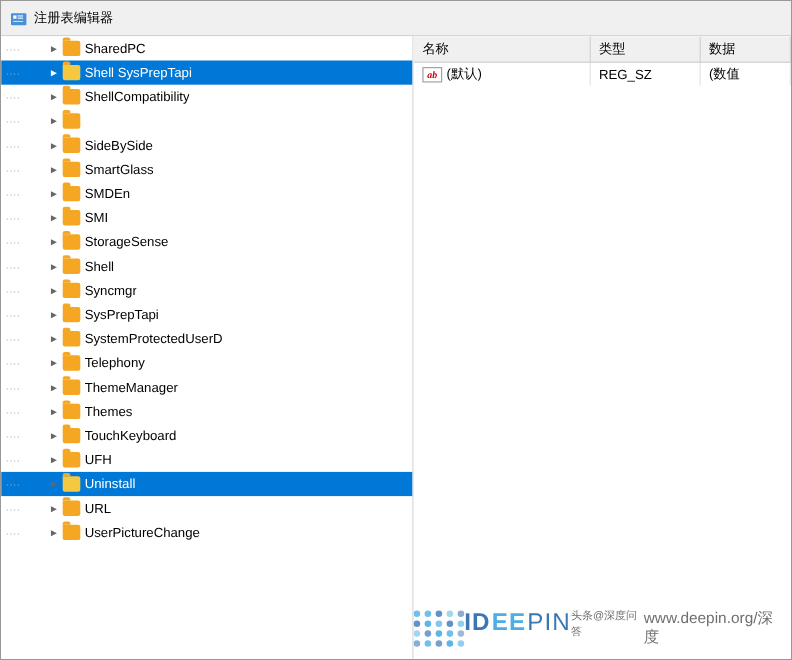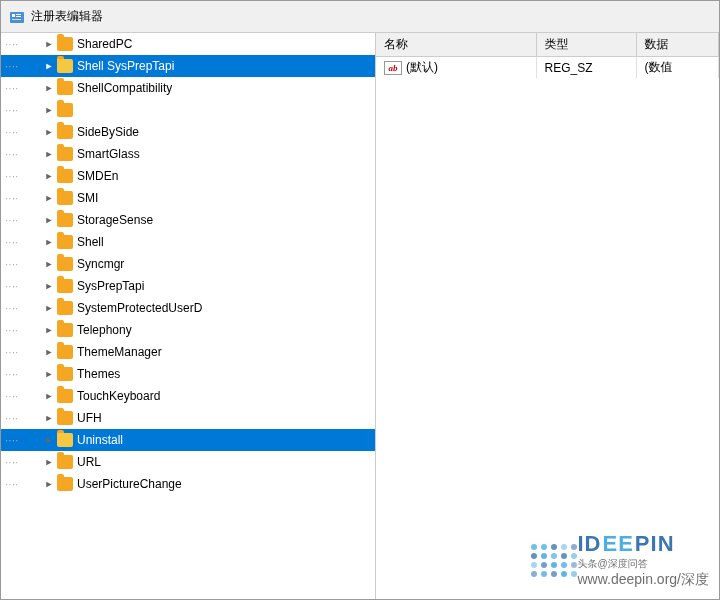--- a/index.html
+++ b/index.html
@@ -354,25 +354,25 @@
             <div class="dot" style="width:6px;height:6px;border-radius:50%;background:#2ea0e0;opacity:0.9;"></div>
             <div class="dot" style="width:6px;height:6px;border-radius:50%;background:#2ea0e0;opacity:0.8;"></div>
             <div class="dot" style="width:6px;height:6px;border-radius:50%;background:#1a5fa8;opacity:0.5;"></div>
             <div class="dot" style="width:6px;height:6px;border-radius:50%;background:#1a5fa8;opacity:0.6;"></div>
             <div class="dot" style="width:6px;height:6px;border-radius:50%;background:#2ea0e0;opacity:0.8;"></div>
             <div class="dot" style="width:6px;height:6px;border-radius:50%;background:#1a5fa8;opacity:0.7;"></div>
             <div class="dot" style="width:6px;height:6px;border-radius:50%;background:#2ea0e0;opacity:0.9;"></div>
             <div class="dot" style="width:6px;height:6px;border-radius:50%;background:#2ea0e0;opacity:0.6;"></div>
           </div>
         </div>
-        <div style="display:flex;flex-direction:column;">
+        <div style="display:flex;flex-direction:row;">
           <div style="display:flex;align-items:baseline;gap:1px;">
             <span style="font-size:22px;font-weight:bold;color:#1a5fa8;letter-spacing:1px;">ID</span>
             <span style="font-size:22px;font-weight:bold;color:#2ea0e0;letter-spacing:1px;">EE</span>
-            <span style="font-size:22px;font-weight:bold;color:#1a5fa8;letter-spacing:1px;">PIN</span>
+            <span style="font-size:22px;font-weight:normal;color:#1a5fa8;letter-spacing:1px;">PIN</span>
           </div>
           <span style="font-size:10px;color:#555;">头条@深度问答</span>
           <span style="font-size:14px;color:#555;">www.deepin.org/深度</span>
         </div>
       </div>
     </div>
   </div>
 </div>
 
 </body></html>

